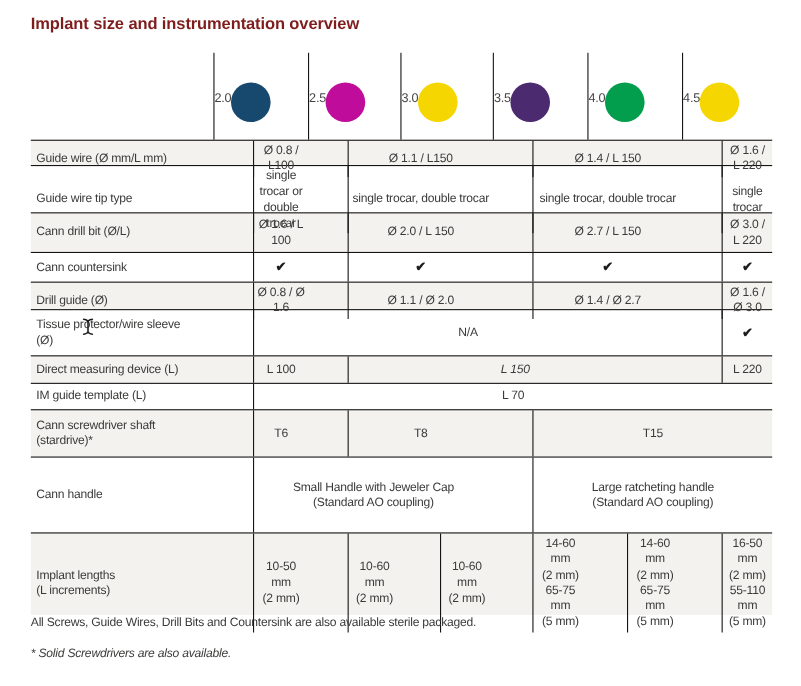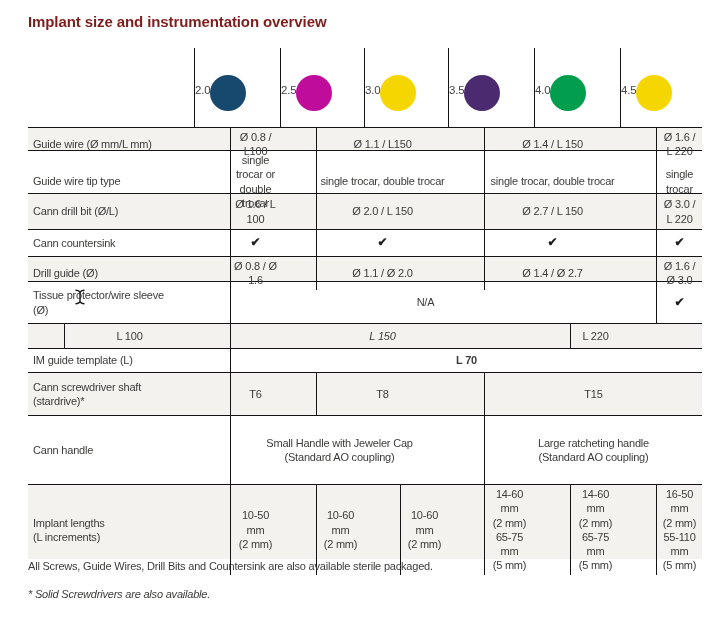--- a/index.html
+++ b/index.html
@@ -33,21 +33,21 @@
     font-size:11px; line-height:1.3; white-space:pre-line; letter-spacing:-0.2px;
   }
   .vcell {
     border-left:1px solid #141414;
     display:flex; align-items:center; justify-content:center;
     text-align:center; font-size:11px; line-height:1.3; white-space:pre-line;
     letter-spacing:-0.2px; padding:2px 3px;margin-left:36px;
   }
   .vcell.check { font-size:12px; color:#1c1c1c; font-weight:bold; letter-spacing:0; }
   .s2 { grid-column:span 2; } .s3 { grid-column:span 3; }
-  .s4 { grid-column:span 4;font-style:italic; } .s5 { grid-column:span 5; } .s6 { grid-column:span 6;font-weight:bold; }
+  .s4 { grid-column:span 4;font-style:italic; } .s5 { grid-column:span 5; } .s6 { grid-column:span 6; }
   .note1 { position:absolute; left:28px; top:560px; font-size:11px; letter-spacing:-0.2px; }
   .note2 { position:absolute; left:28px; top:588px; font-size:11px; font-style:italic; letter-spacing:-0.2px; }
   .cursor { position:absolute; left:74px; top:289px; }
 </style>
 </head>
 <body>
 
 <div class="page">
 
   <div class="title">Implant size and instrumentation overview</div>
@@ -124,20 +124,21 @@
     </div>
 
     <div class="trow" style="height:42px">
       <div class="lcell">Tissue protector/wire sleeve
 (Ø)</div>
       <div class="vcell s5">N/A</div>
       <div class="vcell check">✔</div>
     </div>
 
     <div class="trow shade" style="height:25px">
+      <div class="lcell">Direct measuring device (L)</div>
       <div class="vcell">L 100</div>
       <div class="vcell s4">L 150</div>
       <div class="vcell">L 220</div>
     </div>
 
     <div class="trow" style="height:24px">
       <div class="lcell">IM guide template (L)</div>
       <div class="vcell s6">L 70</div>
     </div>
 

